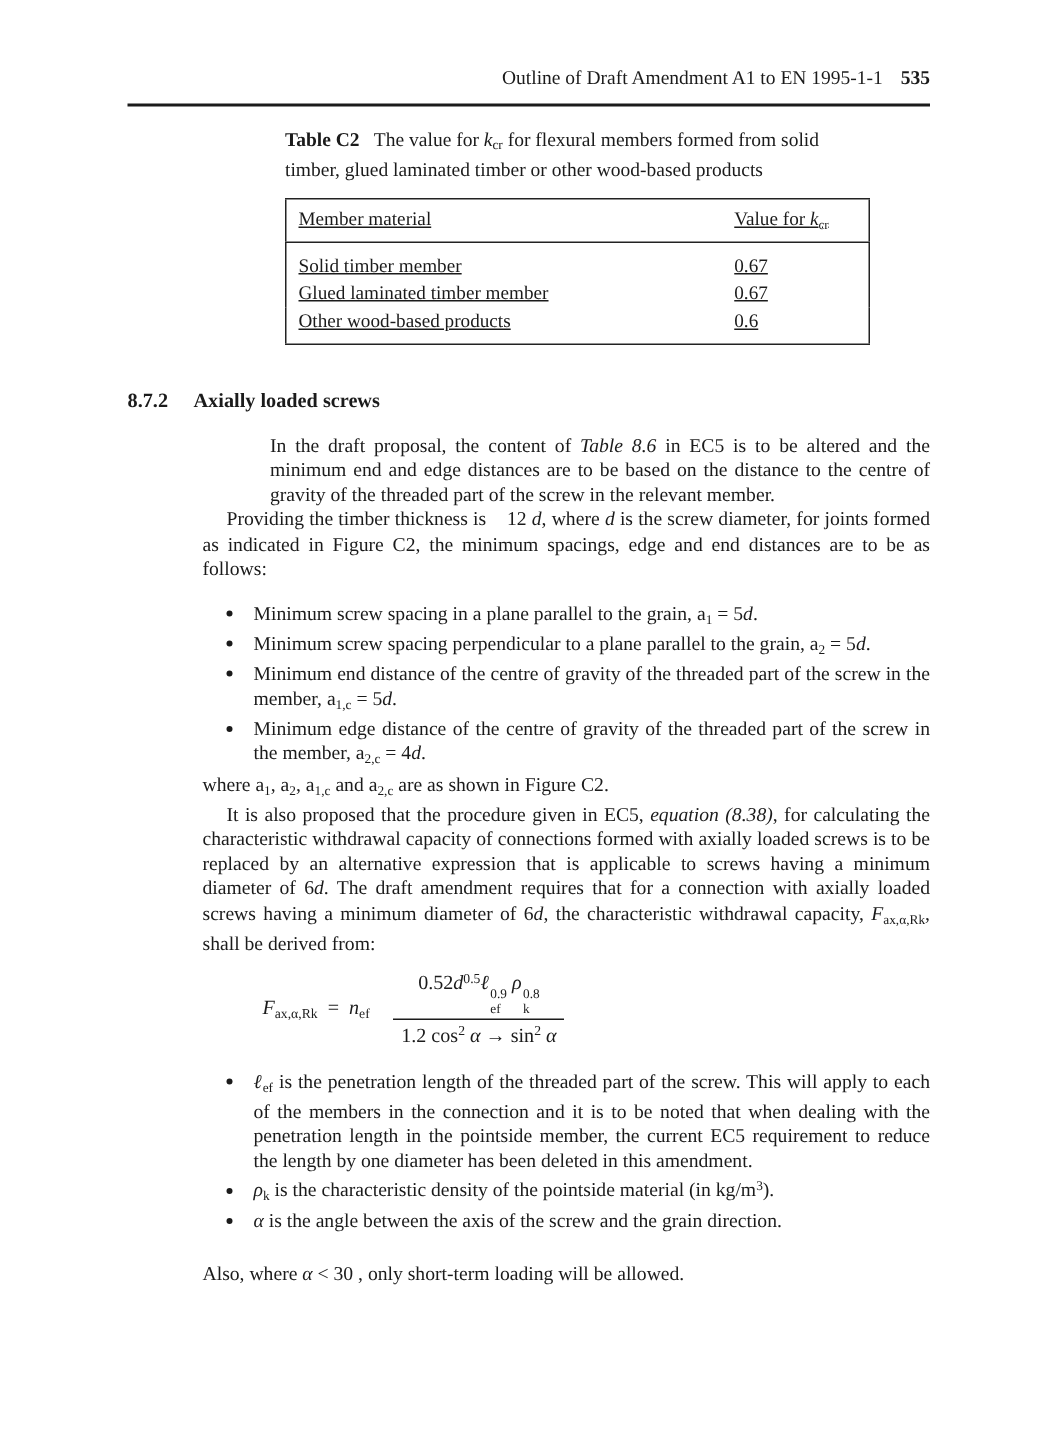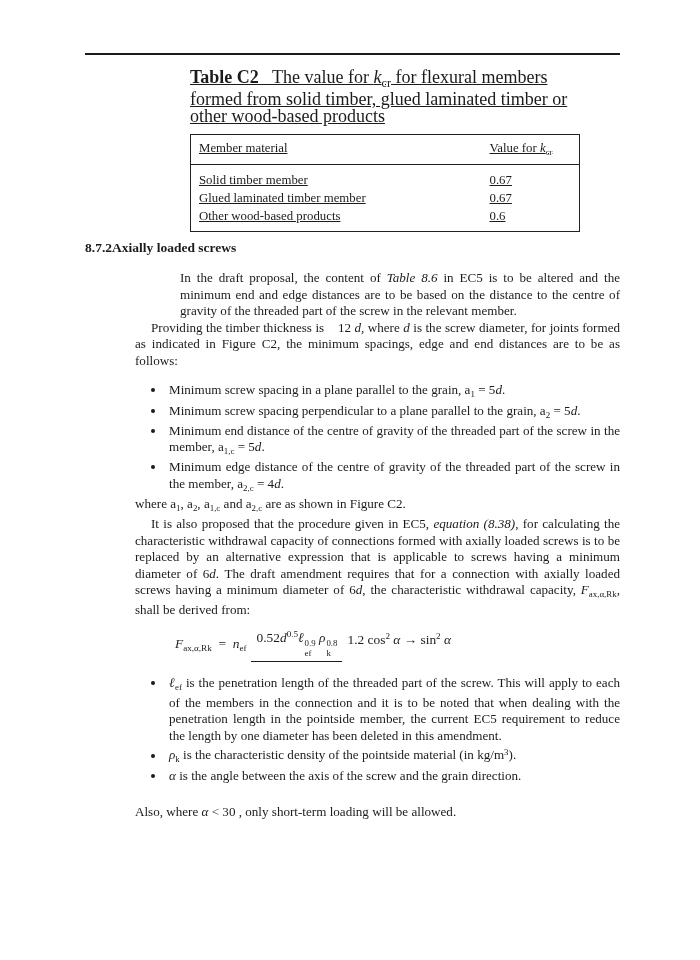--- a/index.html
+++ b/index.html
@@ -12,63 +12,66 @@
   }
   .page { width:700px; height:960px; padding:44px 80px 0 85px; }
 
   
   .running-head { text-align:right; font-size:13px; line-height:16px; }
   .running-head .pageno { font-weight:bold; margin-left:12px; }
   .head-rule { border:0; border-top:2px solid #1b1b1b; margin-top:9px; }
 
   
   .table-block { margin:14px 0 0 105px; width:392px; }
-  .caption { font-size:18px; line-height:16.5px; text-align:left;text-decoration:underline; }
+  .caption { font-size:13px; line-height:16.5px; text-align:left; }
   table.kcr { border-collapse:collapse; width:390px; margin-top:10px; font-size:12.8px;text-decoration:underline; }
   table.kcr th, table.kcr td { text-align:left; font-weight:normal; }
   table.kcr thead th { border-top:1.2px solid #222; border-bottom:1.2px solid #222; padding:6px 8px 7px; }
   table.kcr td { padding:1px 8px; line-height:16.2px; }
   table.kcr tr.first td { padding-top:7px; }
   table.kcr tr.last td { padding-bottom:7px; border-bottom:1.2px solid #222; }
   table.kcr .vcol { width:98px; }
   table.kcr { border-left:1.2px solid #222; border-right:1.2px solid #222; }
 
   
-  .section-heading { display:flex; font-weight:bold; font-size:13.5px; margin-top:8px; }
+  .section-heading { display:flex; gap:17px; font-weight:bold; font-size:13.5px; margin-top:29px; }
 
   
   .body-col { margin-left:50px; width:485px; font-size:13.1px; line-height:16.5px; text-align:justify; }
   .para { margin:0; }
   .para.first { margin-top:14px;margin-left:45px; }
   .para.indent { text-indent:16px; }
   .para.space-above { }
   ul.bullets { margin:13px 0 0 0; padding-left:31px; }
   ul.bullets li { padding-left:3px; text-align:justify; }
 
   
   .b { font-weight:bold; }
   .i { font-style:italic; }
   .sub { font-size:0.68em; vertical-align:-0.3em; letter-spacing:0; }
   .sup { font-size:0.68em; vertical-align:0.5em; }
   .supsub { display:inline-flex; flex-direction:column; align-items:flex-start;
             font-size:0.66em; line-height:1.1; vertical-align:-0.55em; margin-left:1px; }
 
   
   .equation { display:flex; align-items:center; margin:10px 0 9px 40px; font-size:13.4px; line-height:1.25; }
-  .frac { display:inline-flex; flex-direction:row; text-align:right; margin-left:5px; }
+  .frac { display:inline-flex; flex-direction:column; text-align:center; margin-left:16px; }
   .frac .num { padding:0 5px 2px; border-bottom:1.3px solid #1b1b1b; }
   .frac .den { padding:2px 5px 0; }
 
   .final-line { margin-top:19px; }
 </style>
 </head>
 <body>
 
 <div class="page">
 
+  <div class="running-head">
+    <span>Outline of Draft Amendment A1 to EN 1995-1-1</span><span class="pageno">535</span>
+  </div>
   <hr class="head-rule">
 
   <div class="table-block">
     <p class="caption"><span class="b">Table C2</span>  The value for <span class="i">k</span><span class="sub">cr</span> for flexural members formed from solid timber, glued laminated timber or other wood-based products</p>
     <table class="kcr">
       <thead>
         <tr>
           <th>Member material</th>
           <th class="vcol">Value for <span class="i">k</span><span class="sub">cr</span></th>
         </tr>

